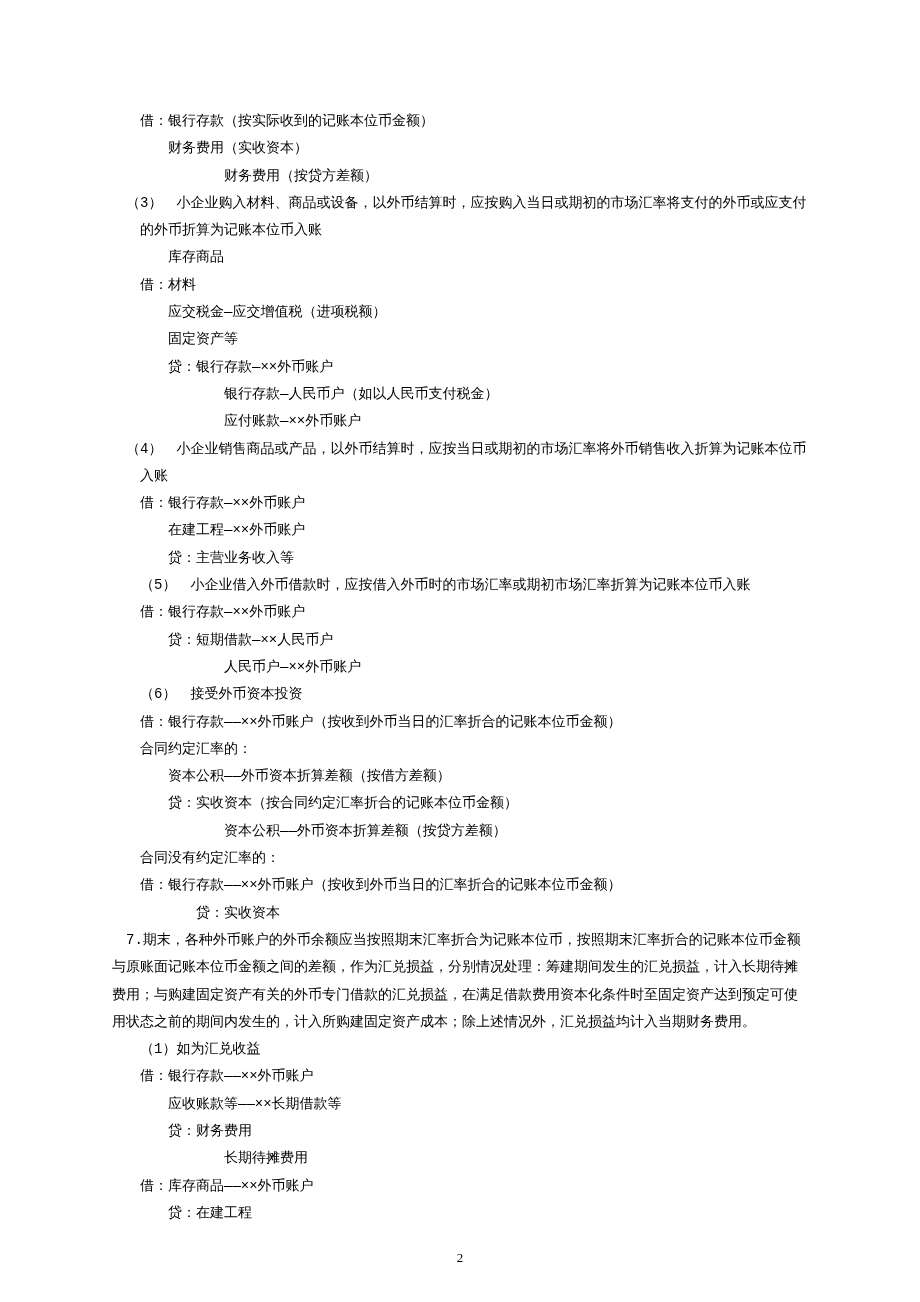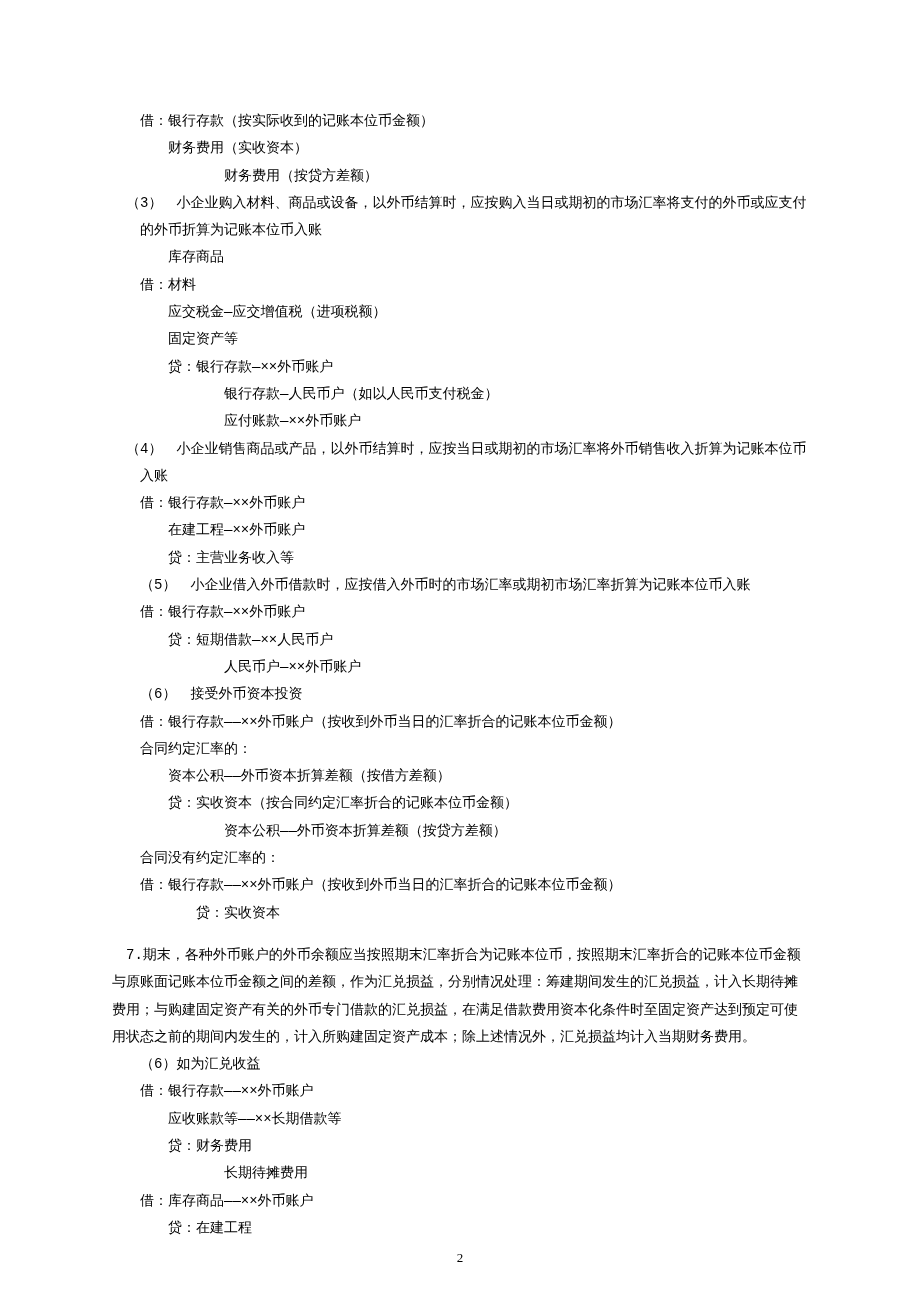--- a/index.html
+++ b/index.html
@@ -16,21 +16,21 @@
     min-height: 1302px;
     box-sizing: border-box;
     padding: 108px 112px 40px 112px;
     position: relative;
   }
   .line { white-space: pre-wrap; font-family: Liberation Mono, monospace; }
   .ind1 { padding-left: 2em; }
   .ind2 { padding-left: 4em; }
   .ind3 { padding-left: 6em; }
   .ind4 { padding-left: 8em; }
-  .ind0 { padding-left: 0; text-indent: 1em; margin-top: 15px; }
+  .ind0 { padding-left: 0; text-indent: 1em; }
   .hang { text-indent: -2em; padding-left: 2em; }
   .pagenum {
     position: absolute;
     bottom: 32px;
     left: 0; right: 0;
     text-align: center;
     font-size: 13px;
   }
 </style>
 </head>
@@ -60,21 +60,21 @@
       <div class="line ind1">（6）　接受外币资本投资</div>
       <div class="line ind1">借：银行存款——××外币账户（按收到外币当日的汇率折合的记账本位币金额）</div>
       <div class="line ind1">合同约定汇率的：</div>
       <div class="line ind2">资本公积——外币资本折算差额（按借方差额）</div>
       <div class="line ind2">贷：实收资本（按合同约定汇率折合的记账本位币金额）</div>
       <div class="line ind4">资本公积——外币资本折算差额（按贷方差额）</div>
       <div class="line ind1">合同没有约定汇率的：</div>
       <div class="line ind1">借：银行存款——××外币账户（按收到外币当日的汇率折合的记账本位币金额）</div>
       <div class="line ind3">贷：实收资本</div>
       <div class="line ind0">7.期末，各种外币账户的外币余额应当按照期末汇率折合为记账本位币，按照期末汇率折合的记账本位币金额与原账面记账本位币金额之间的差额，作为汇兑损益，分别情况处理：筹建期间发生的汇兑损益，计入长期待摊费用；与购建固定资产有关的外币专门借款的汇兑损益，在满足借款费用资本化条件时至固定资产达到预定可使用状态之前的期间内发生的，计入所购建固定资产成本；除上述情况外，汇兑损益均计入当期财务费用。</div>
-      <div class="line ind1">（6）如为汇兑收益</div>
+      <div class="line ind1">（1）如为汇兑收益</div>
       <div class="line ind1">借：银行存款——××外币账户</div>
       <div class="line ind2">应收账款等——××长期借款等</div>
       <div class="line ind2">贷：财务费用</div>
       <div class="line ind4">长期待摊费用</div>
       <div class="line ind1">借：库存商品——××外币账户</div>
       <div class="line ind2">贷：在建工程</div>
     </div>
   <div class="pagenum">2</div>
 </div>
 

